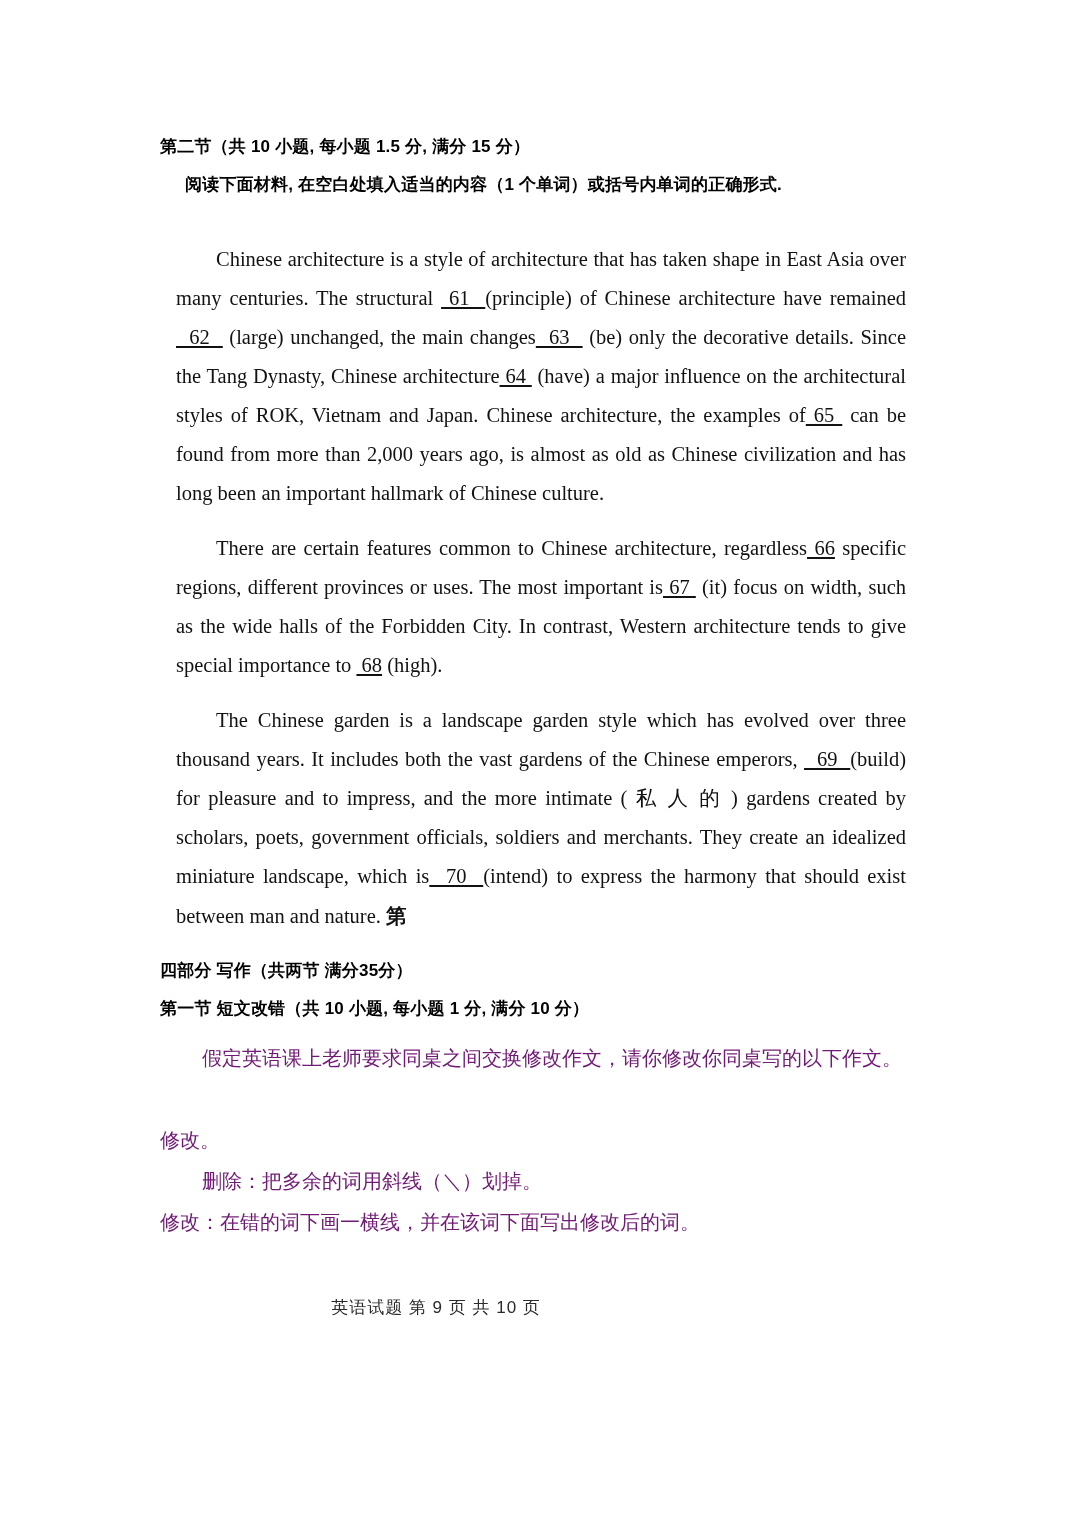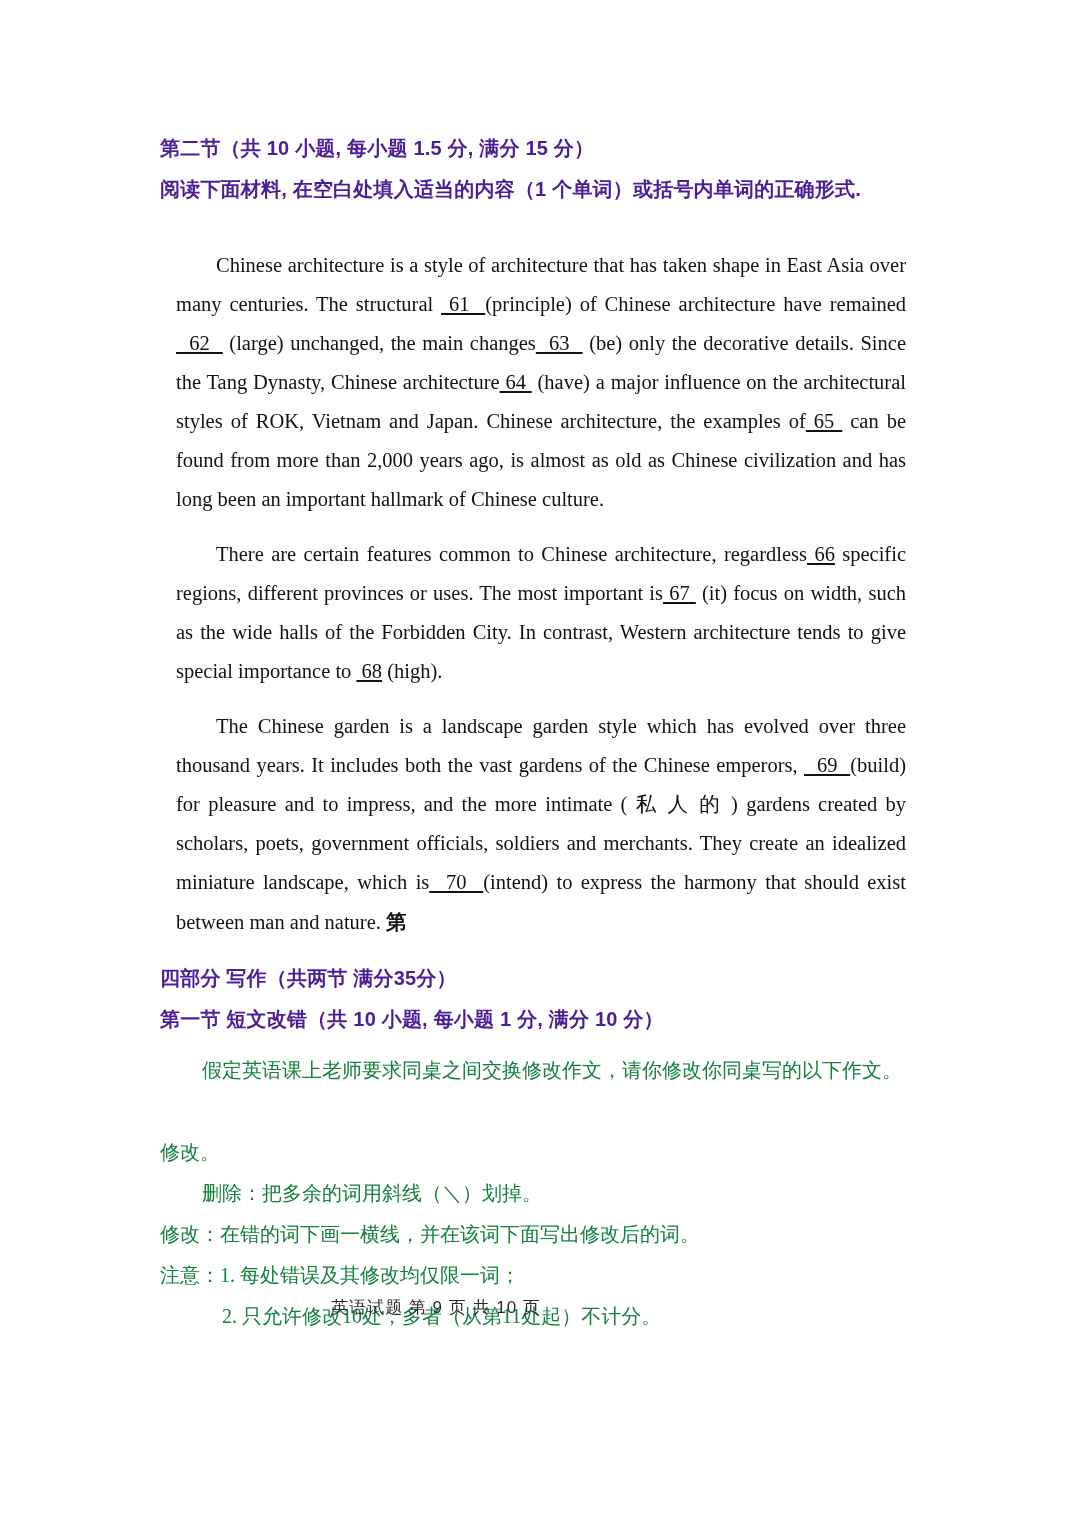--- a/index.html
+++ b/index.html
@@ -18,29 +18,30 @@
   .page {
     position: absolute;
     left: 160px;
     top: 138px;
     width: 762px;
   }
 
   
   .cn-head {
     font-family: "Liberation Sans", "DejaVu Sans", sans-serif;
-    font-size: 20px;
+    font-size: 17px;
     font-weight: 700;
     letter-spacing: 0.2px;
-    color: #4c1d95;
+    color: #000000;
     margin: 0 0 21px 0;
     line-height: 1.0;
   }
   .cn-head.sub {
     font-weight: 600;
+    margin-left: 25px;
   }
 
   
   .para {
     font-size: 20.5px;
     line-height: 39px;
     text-align: justify;
     text-align-last: left;
     margin: 16px;
     color: #121212;
@@ -53,21 +54,21 @@
     text-decoration: underline;
     text-underline-offset: 2px;
     white-space: pre;
   }
 
   
   .cn-body {
     font-size: 20px;
     line-height: 41px;
     margin: 0;
-    color: #15803d;
+    color: #701a75;
     font-family: "Liberation Serif", "DejaVu Serif", serif;
   }
   .cn-body .ind2 { display: inline-block; width: 42px; }
   .cn-body .ind3 { display: inline-block; width: 62px; }
 
   .bold-cn {
     font-family: "Liberation Sans", "DejaVu Sans", sans-serif;
     font-weight: 700;
   }
 
@@ -120,19 +121,16 @@
 
 
   <p class="cn-body">
     <span class="ind2"></span><span>删除：把多余的词用斜线（＼）划掉。</span>
   </p>
 
   <p class="cn-body">
     <span>修改：在错的词下画一横线，并在该词下面写出修改后的词。</span>
   </p>
 
-  <p class="cn-body">
-    <span>注意：</span><span>1.  每处错误及其修改均仅限一词；</span><br><span class="ind3"></span><span>2.  只允许修改10处，多者（从第11处起）不计分。</span>
-  </p>
 
 </div>
 
 <div class="footer">英语试题  第 9 页 共 10 页</div>
 
 </body></html>

